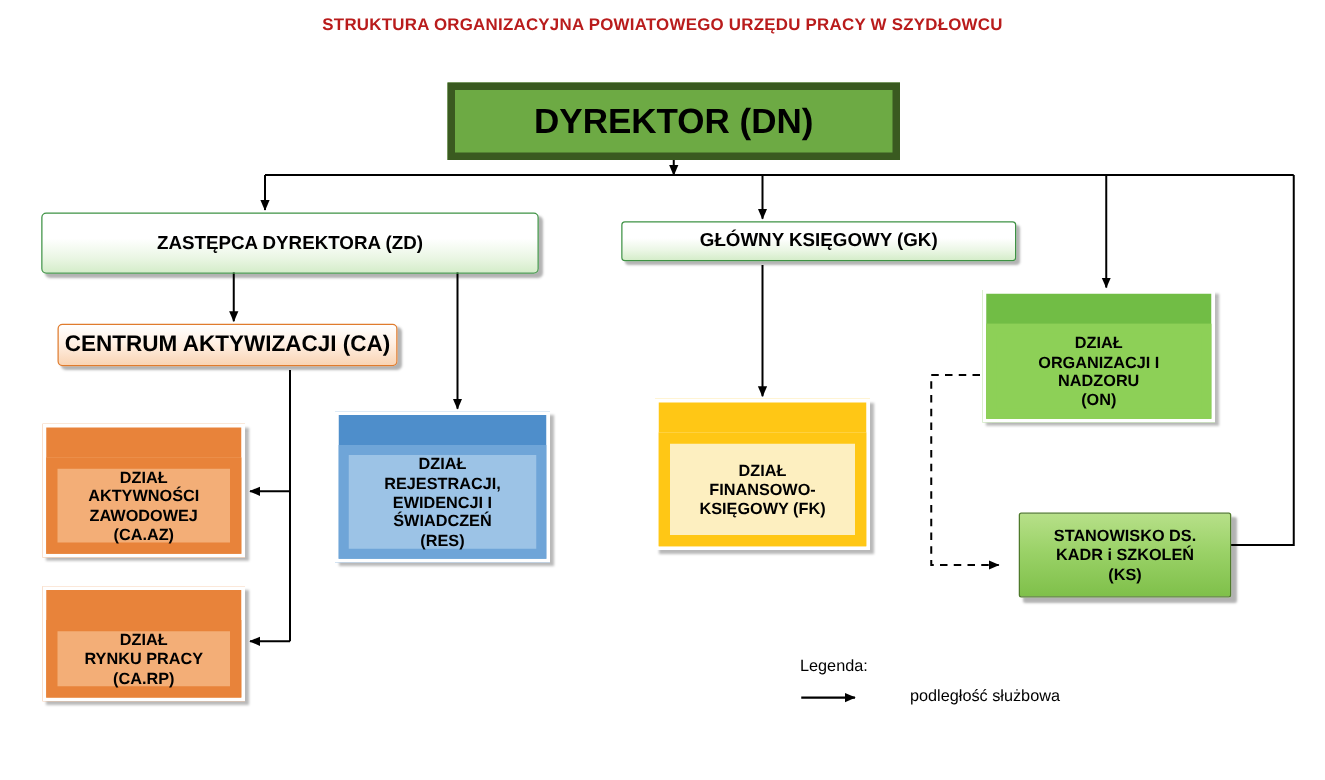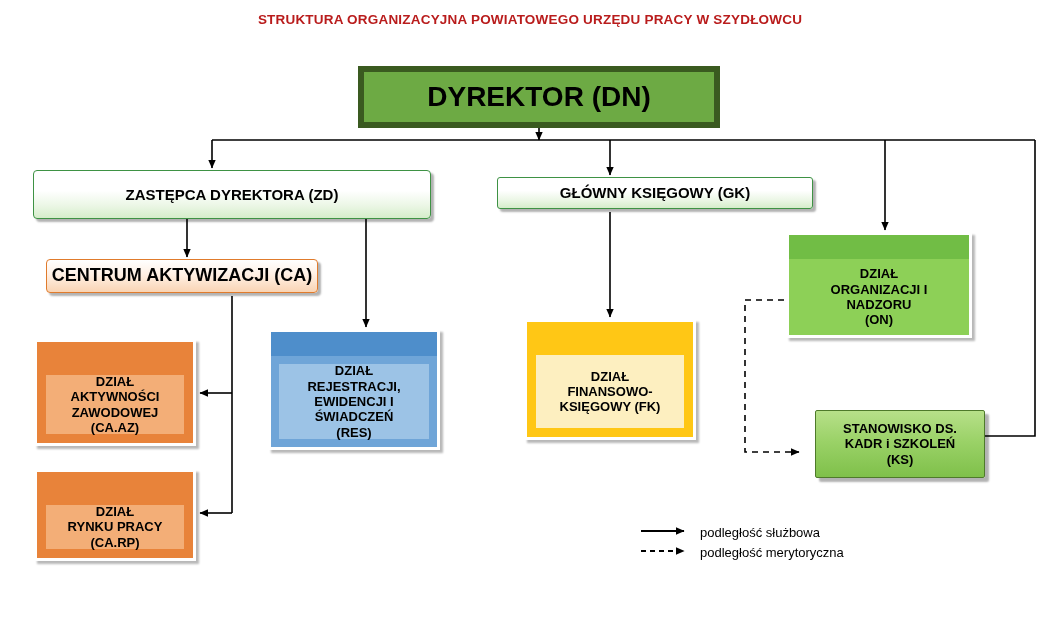--- a/index.html
+++ b/index.html
@@ -87,21 +87,21 @@
     background:linear-gradient(to bottom,#B7E089 0%,#9BD268 45%,#7FC04A 100%);
     border:1px solid #4E7A2A;
     box-shadow:4px 4px 2px rgba(0,0,0,0.30);
     border-radius:2px;
     font-size:13px;font-weight:bold;margin-left:12px;
   }
 
   
   .legend{position:absolute;left:640px;top:525px;font-size:13px;color:#000;}
   .legend .lg-title{margin-bottom:4px;}
-  .legend .lg-row{display:flex;align-items:flex-start;height:20px;}
+  .legend .lg-row{display:flex;align-items:flex-end;height:20px;gap:28px;}
   .legend .lg-txt{margin-left:8px;}
   .lg-key{width:52px;height:12px;position:relative;}
 </style>
 </head>
 <body>
 
 <svg id="chart" viewBox="0 0 1060 624">
   <defs>
     <marker id="ah" markerWidth="9" markerHeight="9" refX="8" refY="4.5" orient="auto" markerUnits="userSpaceOnUse">
       <path d="M0,0.8 L8.6,4.5 L0,8.2 z" fill="#000"></path>
@@ -209,41 +209,29 @@
   </div>
 </div>
 
 <div class="node n-ks">
   <span class="lbl">STANOWISKO DS.
 KADR i SZKOLEŃ
 (KS)</span>
 </div>
 
 <div class="legend">
+  <div class="lg-title">Legenda:</div>
 
   <div class="lg-row">
     <span class="lg-key">
       <svg width="52" height="12" viewBox="0 0 52 12">
         <defs>
           <marker id="ah2" markerWidth="9" markerHeight="9" refX="8" refY="4.5" orient="auto" markerUnits="userSpaceOnUse">
             <path d="M0,0.8 L8.6,4.5 L0,8.2 z" fill="#000"></path>
           </marker>
         </defs>
         <path d="M1,6 L44,6" stroke="#000" stroke-width="1.8" fill="none" marker-end="url(#ah2)"></path>
       </svg>
     </span>
     <span class="lg-txt">podległość służbowa</span>
   </div>
 
-  <div class="lg-row">
-    <span class="lg-key">
-      <svg width="52" height="12" viewBox="0 0 52 12">
-        <defs>
-          <marker id="ah3" markerWidth="9" markerHeight="9" refX="8" refY="4.5" orient="auto" markerUnits="userSpaceOnUse">
-            <path d="M0,0.8 L8.6,4.5 L0,8.2 z" fill="#000"></path>
-          </marker>
-        </defs>
-        <path d="M1,6 L44,6" stroke="#000" stroke-width="1.8" fill="none" stroke-dasharray="5,4" marker-end="url(#ah3)"></path>
-      </svg>
-    </span>
-    <span class="lg-txt">podległość merytoryczna</span>
-  </div>
 </div>
 
 </body></html>

